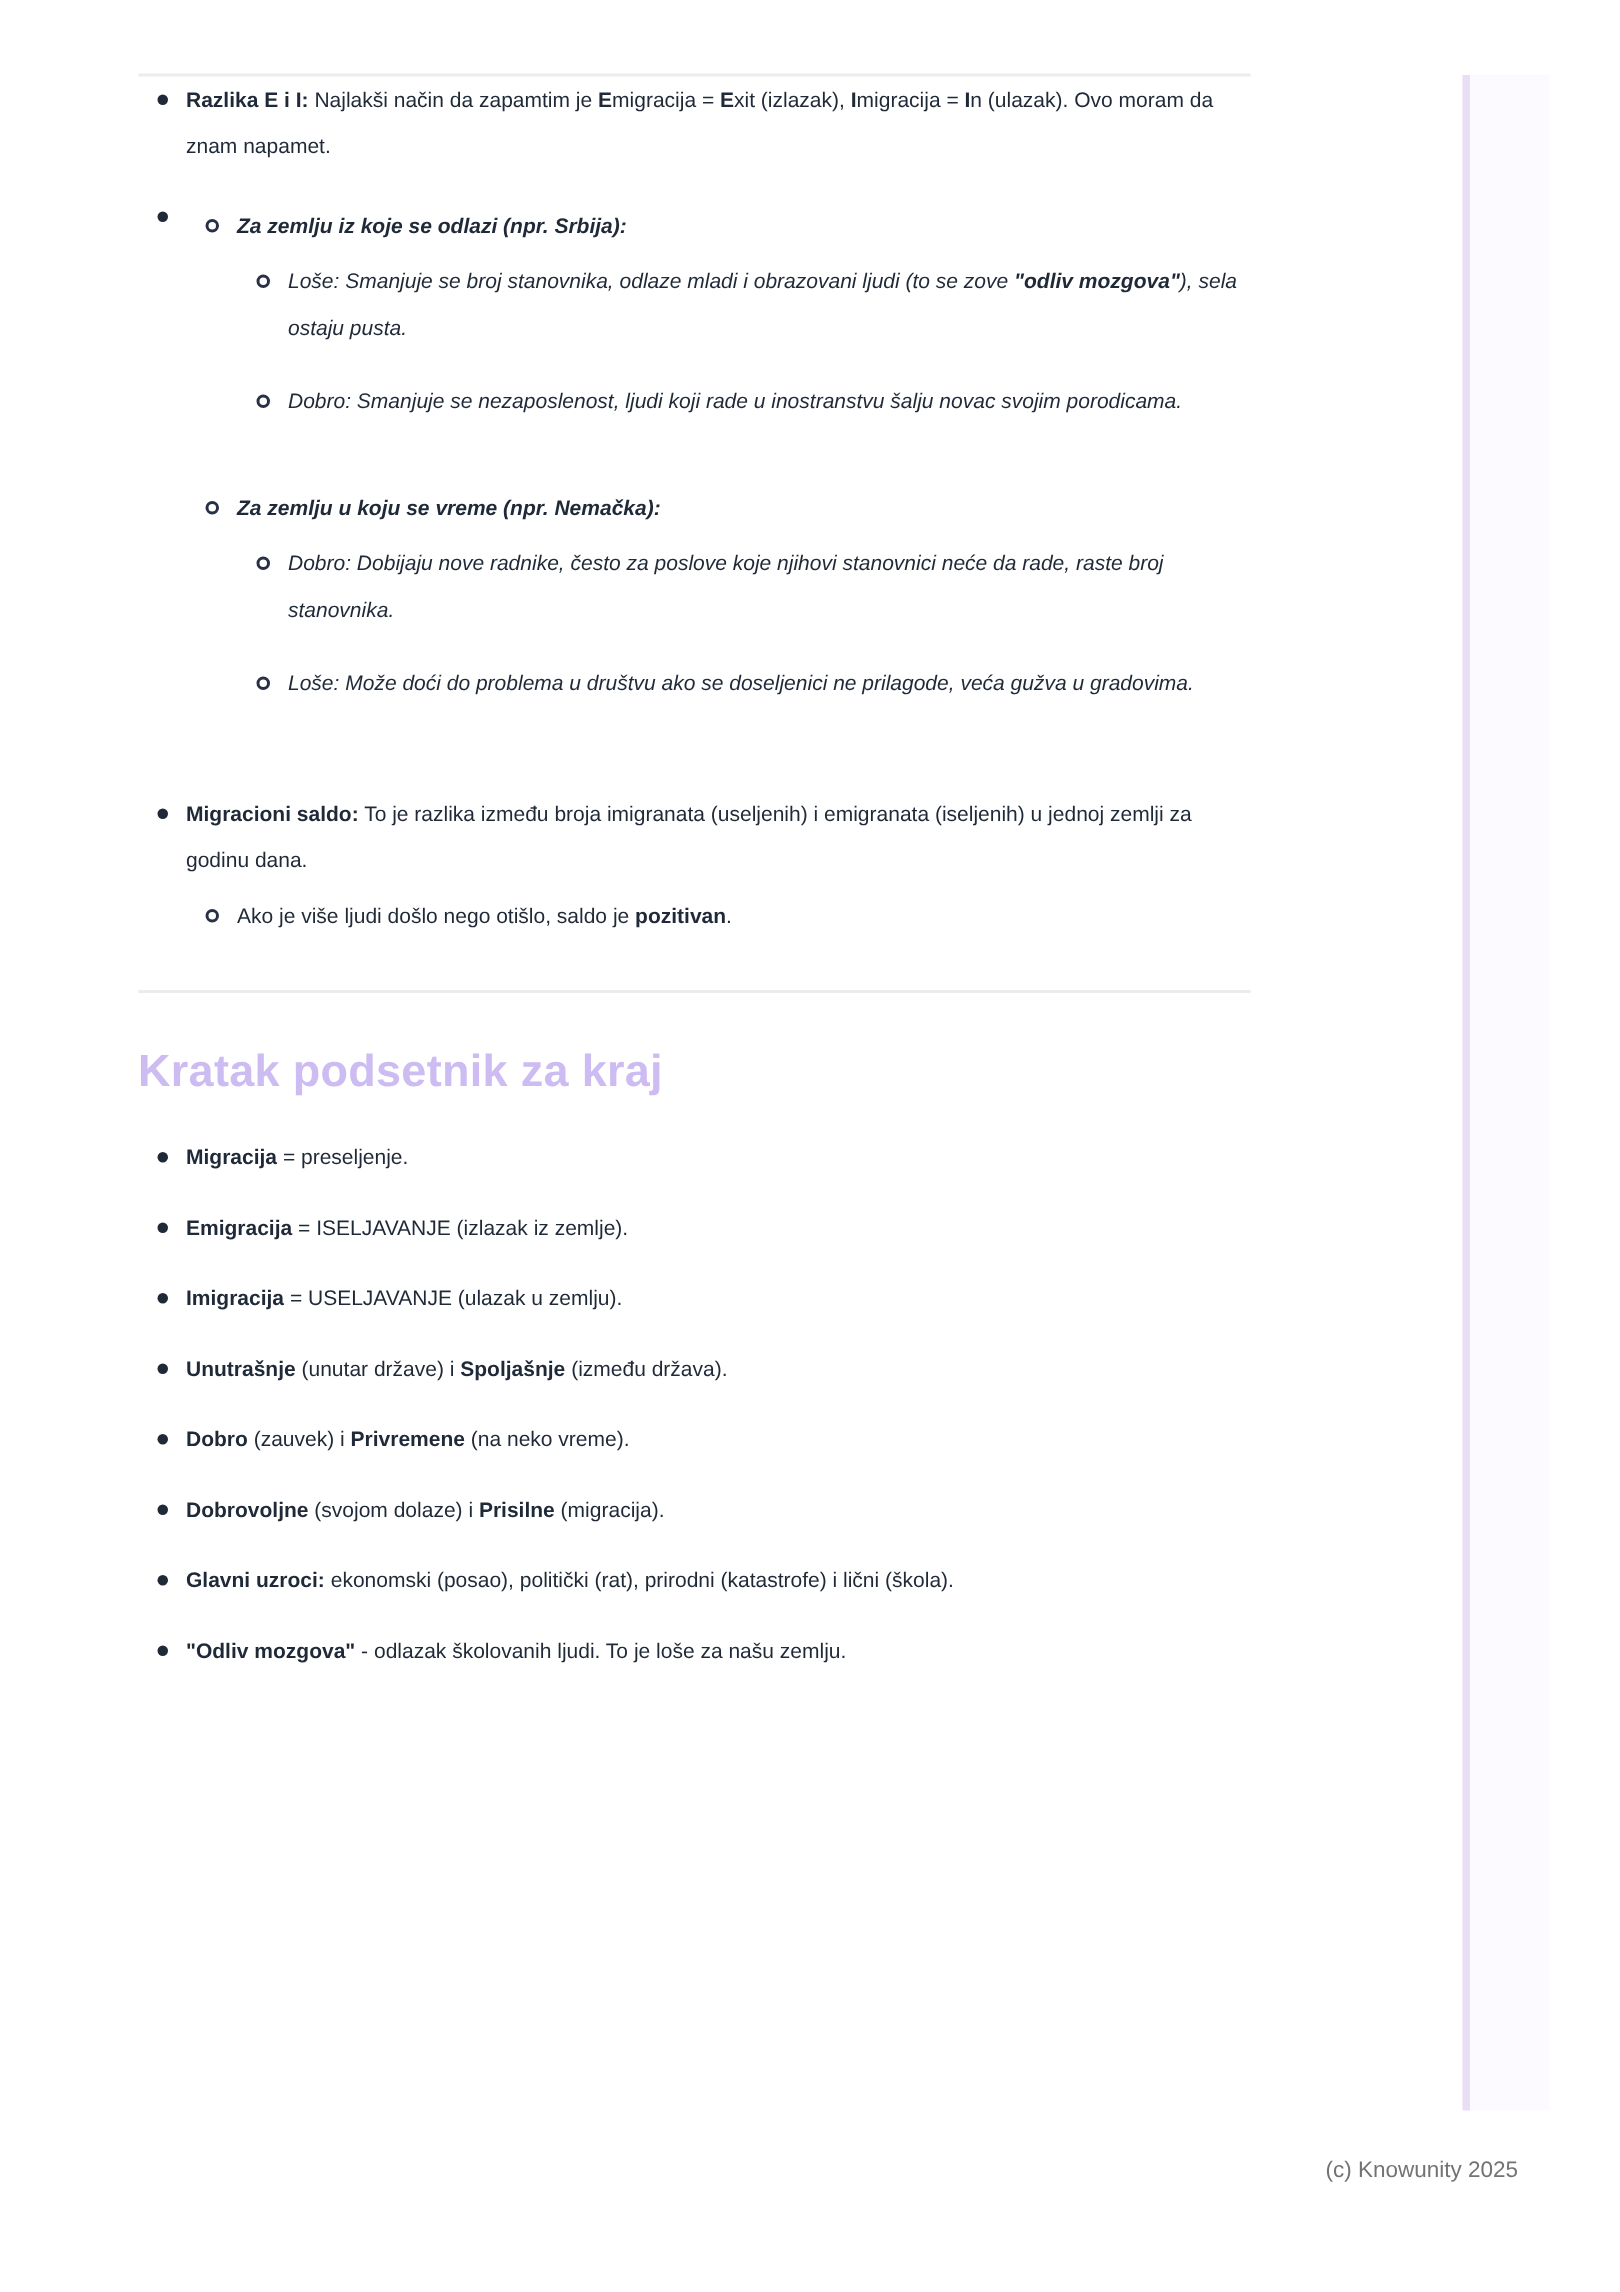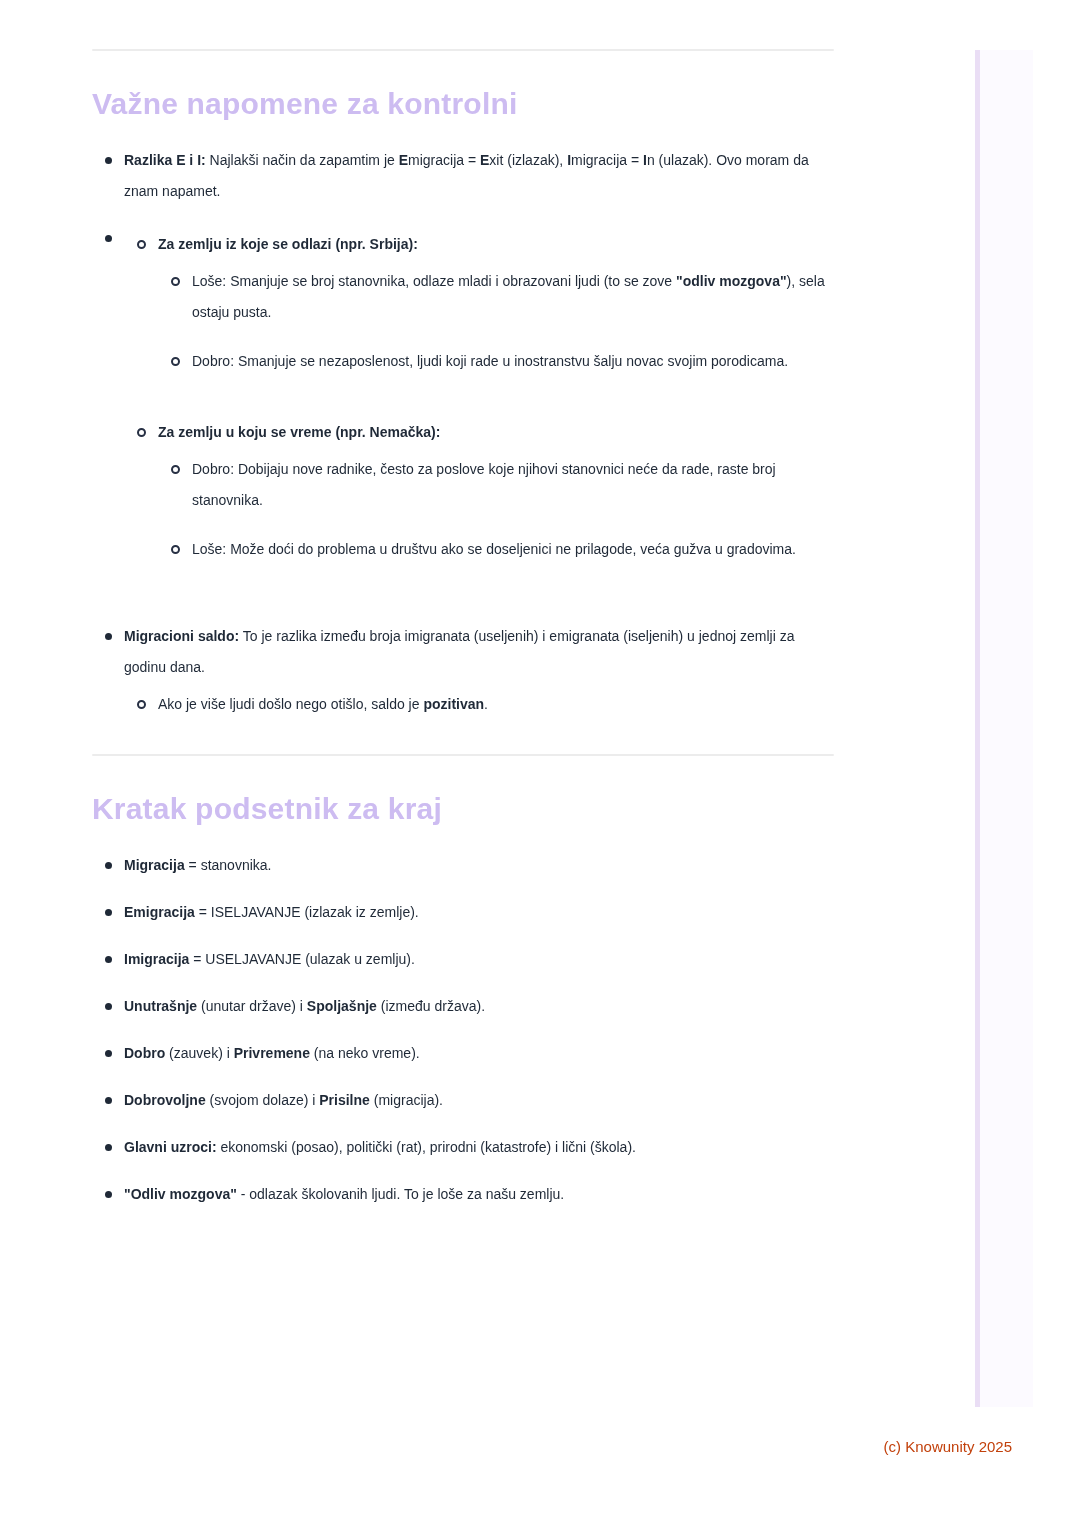--- a/index.html
+++ b/index.html
@@ -33,21 +33,21 @@
   }
   .list { margin: 0; }
   .li {
     display: flex;
     font-size: 14px;
     line-height: 31px;
   }
   .list > .li { margin-bottom: 16px; }
   .sublist { margin-top: 8px; }
   .sublist > .li { margin-bottom: 18px; }
-  .sublist > .li.has-children { margin-bottom: 22px; }
+  .sublist > .li.has-children { margin-bottom: 22px; font-style: italic; }
   .li.has-children > .li-content > .sublist { margin-top: 6px; }
   .marker { flex: 0 0 auto; }
   .dot {
     width: 7px; height: 7px;
     border-radius: 50%;
     background: #1f2937;
     margin: 12px 12px 0 13px;
   }
   .ring {
     width: 9px; height: 9px;
@@ -66,31 +66,30 @@
     width: 58px; height: 1357px;
     background: #fcfaff;
     border-left: 5px solid #eadef5;
     box-sizing: border-box;
   }
   .footer {
     position: absolute;
     top: 1438px;
     right: 68px;
     font-size: 15px;
-    color: #c2410c;
+    color: #737373;
   }
 </style>
 </head>
 <body>
 
 <div class="content">
   <div class="hr hr1"></div>
 
   <section>
-    <h2 class="stitle">Važne napomene za kontrolni</h2>
     <div class="list">
         <div class="li">
           <span class="marker dot"></span>
           <span class="li-content">
             <span class="li-text"><span class="b">Razlika E i I:</span><span> Najlakši način da zapamtim je </span><span class="b">E</span><span>migracija = </span><span class="b">E</span><span>xit (izlazak), </span><span class="b">I</span><span>migracija = </span><span class="b">I</span><span>n (ulazak). Ovo moram da znam napamet.</span></span>
           </span>
         </div>
         <div class="li has-children">
           <span class="marker dot"></span>
           <span class="li-content">
@@ -156,21 +155,21 @@
   </section>
 
   <div class="hr hr2"></div>
 
   <section>
     <h2 class="stitle">Kratak podsetnik za kraj</h2>
     <div class="list">
         <div class="li">
           <span class="marker dot"></span>
           <span class="li-content">
-            <span class="li-text"><span class="b">Migracija</span><span> = stanovnika.</span></span>
+            <span class="li-text"><span class="b">Migracija</span><span> = preseljenje.</span></span>
           </span>
         </div>
         <div class="li">
           <span class="marker dot"></span>
           <span class="li-content">
             <span class="li-text"><span class="b">Emigracija</span><span> = ISELJAVANJE (izlazak iz zemlje).</span></span>
           </span>
         </div>
         <div class="li">
           <span class="marker dot"></span>

